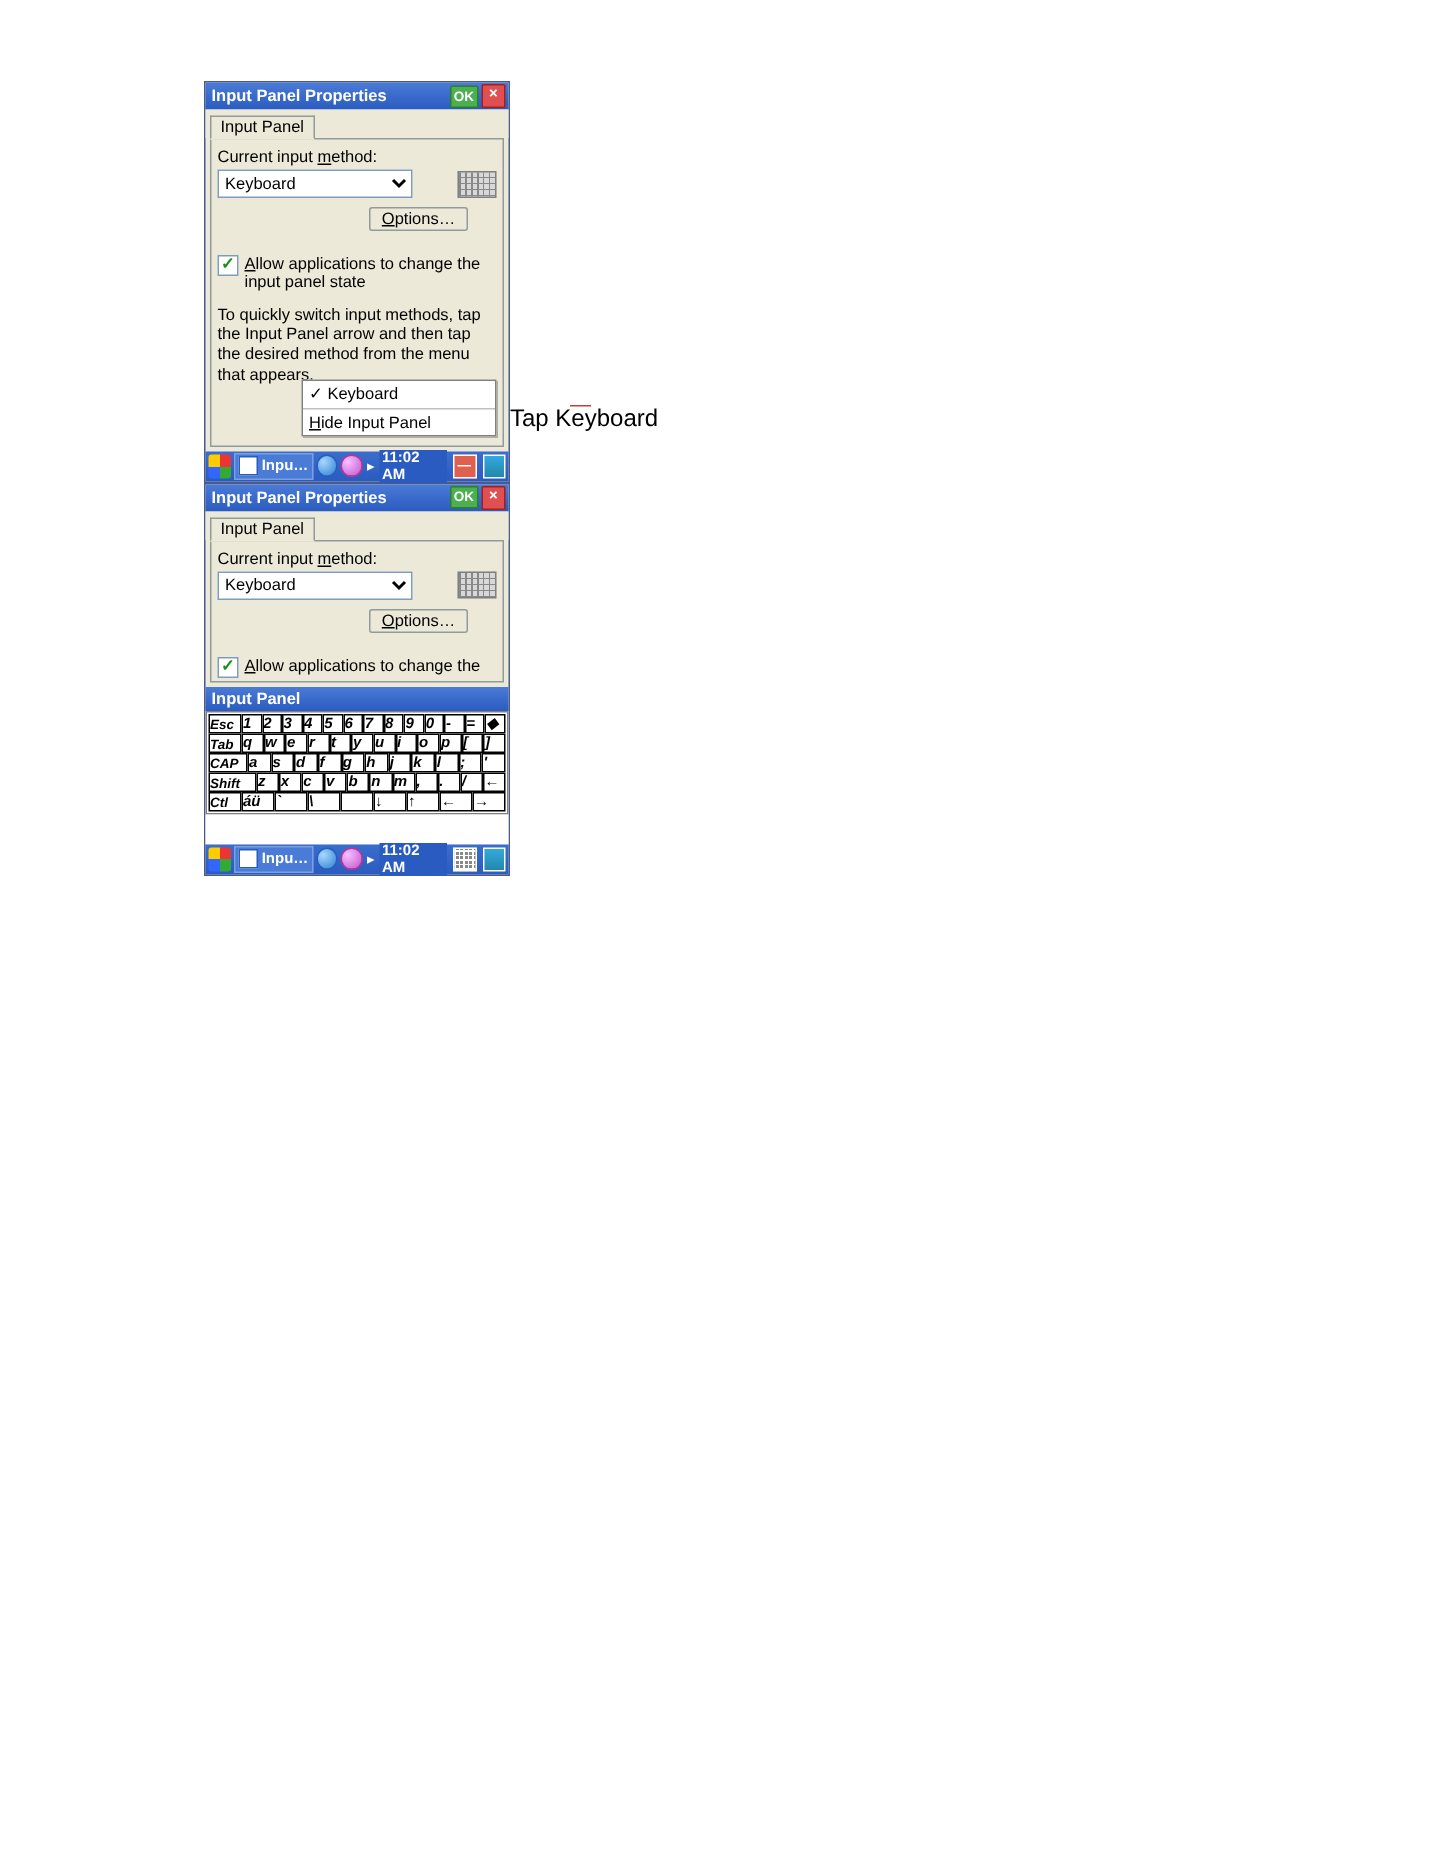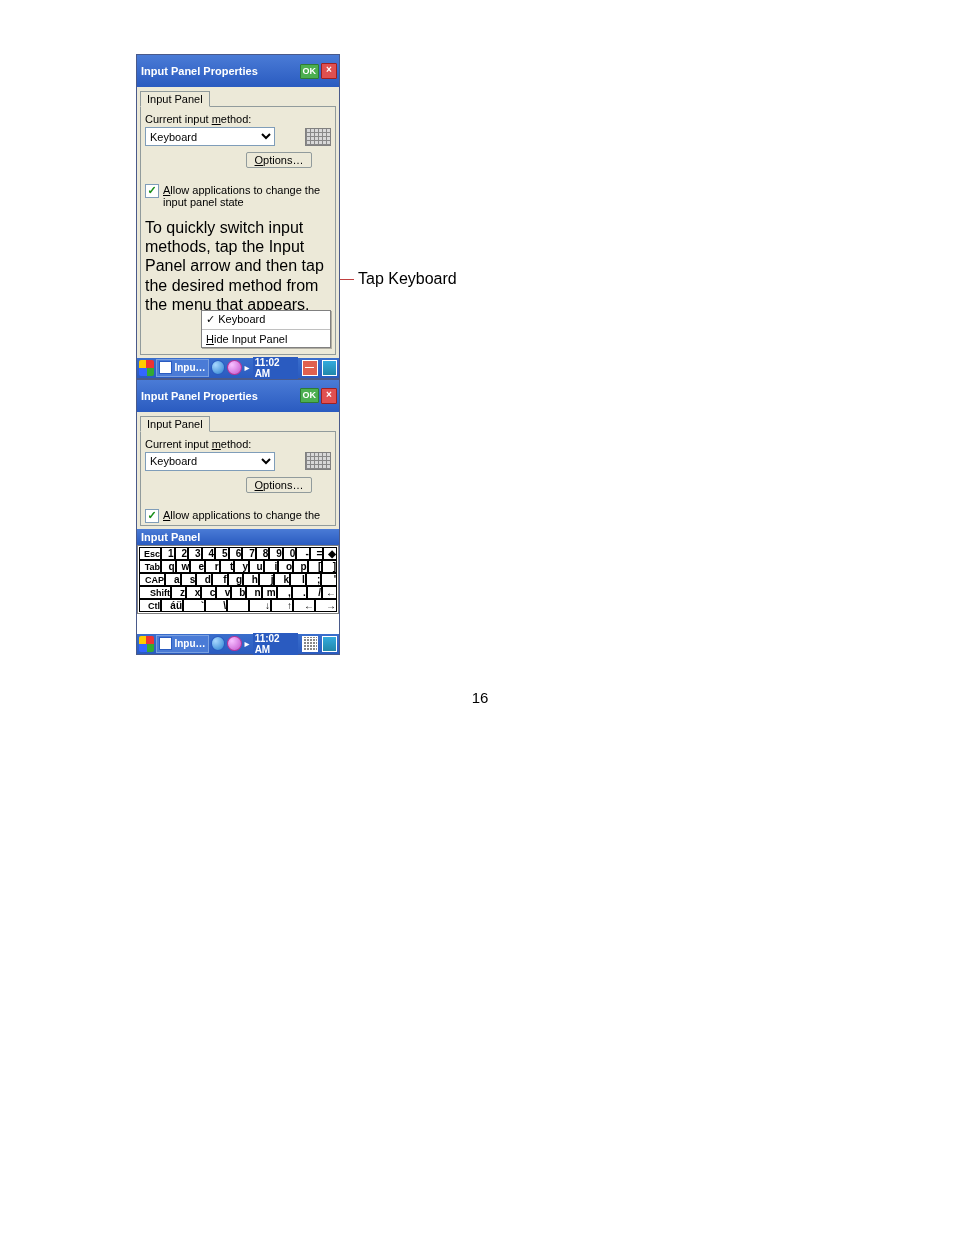--- a/index.html
+++ b/index.html
@@ -47,21 +47,21 @@
   .wince {
     width: 204px;
     border: 1px solid #4a5a8a;
     background: #ece9d8;
     font-family: Tahoma, Arial, sans-serif;
     font-size: 11px;
     color: #000;
     box-sizing: border-box;
   }
   .titlebar {
-    height: 32px;
+    height: 18px;
     background: linear-gradient(#4a7bd6, #2a5bc0);
     display: flex;
     align-items: center;
     padding: 0 2px;
     color: #fff;
     font-weight: bold;
     font-size: 11px;
   }
   .titlebar .t-text { flex: 1; padding-left: 2px; white-space: nowrap; overflow: hidden; }
   .t-ok {
@@ -137,21 +137,21 @@
     width: 12px; height: 12px;
     border: 1px solid #7f9db9;
     background: #fff;
     color: #1a8f1a;
     font-size: 11px;
     line-height: 10px;
     text-align: center;
     font-weight: bold;
     flex: none;
   }
-  .hint { font-size: 16px; margin-top: 10px; line-height: 1.2; }
+  .hint { font-size: 11px; margin-top: 10px; line-height: 1.2; }
 
   .popup {
     position: relative;
     margin-top: -4px;
     margin-left: 56px;
     width: 128px;
     border: 1px solid #808080;
     background: #fff;
     font-size: 11px;
     box-shadow: 1px 1px 0 rgba(0,0,0,.25);
@@ -200,21 +200,21 @@
   }
   .ico-key { background: repeating-linear-gradient(0deg,#fff 0 1px,transparent 1px 3px), repeating-linear-gradient(90deg,#fff 0 1px,transparent 1px 3px), #888; border:1px solid #fff; }
   .ico-net { background: linear-gradient(#3ad, #28a); border:1px solid #fff; }
   .ico-fl1 { background:#e06050; border:1px solid #fff; position:relative; }
   .ico-fl1::after{content:"";position:absolute;left:2px;top:6px;width:9px;height:1px;background:#fff;}
   .arrow { color:#fff; font-size:10px; margin:0 1px; }
 
   
   .fig-row { display:flex; align-items:flex-start; }
   .callout {
-    display:flex; align-items:center; margin-top: 216px;
+    display:flex; align-items:center; margin-top: 216px; flex-direction: column;
   }
   .callout .line {
     width: 14px; border-top: 1px solid #c04040; margin-right: 4px;
   }
   .callout .txt { font-size: 16px; color:#000; }
 
   
   .osk-title {
     height: 16px;
     background: linear-gradient(#4a7bd6,#2a5bc0);
@@ -226,25 +226,26 @@
     border:1px solid #808080;
     padding:1px;
   }
   .osk-row { display:flex; }
   .key {
     border:1px solid #000;
     background:#fff;
     font-size:10px;
     font-weight:bold;
     height:13px; line-height:12px;
-    text-align:right;
+    text-align:left;
     box-sizing:border-box;
     margin:0;
     flex:1 0 0;
     min-width:12px;
+    font-style:italic;
   }
   .key.small { font-size:9px; }
   .key.w15 { flex: 0 0 22px; }
   .key.w20 { flex: 0 0 26px; }
   .key.w28 { flex: 0 0 32px; }
   .key.sp  { flex: 1 0 auto; }
   .osk-blank { height: 20px; background:#fff; }
 
   .under { text-decoration: underline; }
 </style>
@@ -421,14 +422,13 @@
       </span>
       <span class="globe"></span>
       <span class="globe" style="filter:hue-rotate(80deg)"></span>
       <span class="arrow">▸</span>
       <span class="tray-time">11:02 AM</span>
       <span class="tray-ico ico-key"></span>
       <span class="tray-ico ico-net"></span>
     </div>
   </div>
 
-  <div class="page-num">16</div>
 </div>
 
 </body></html>

